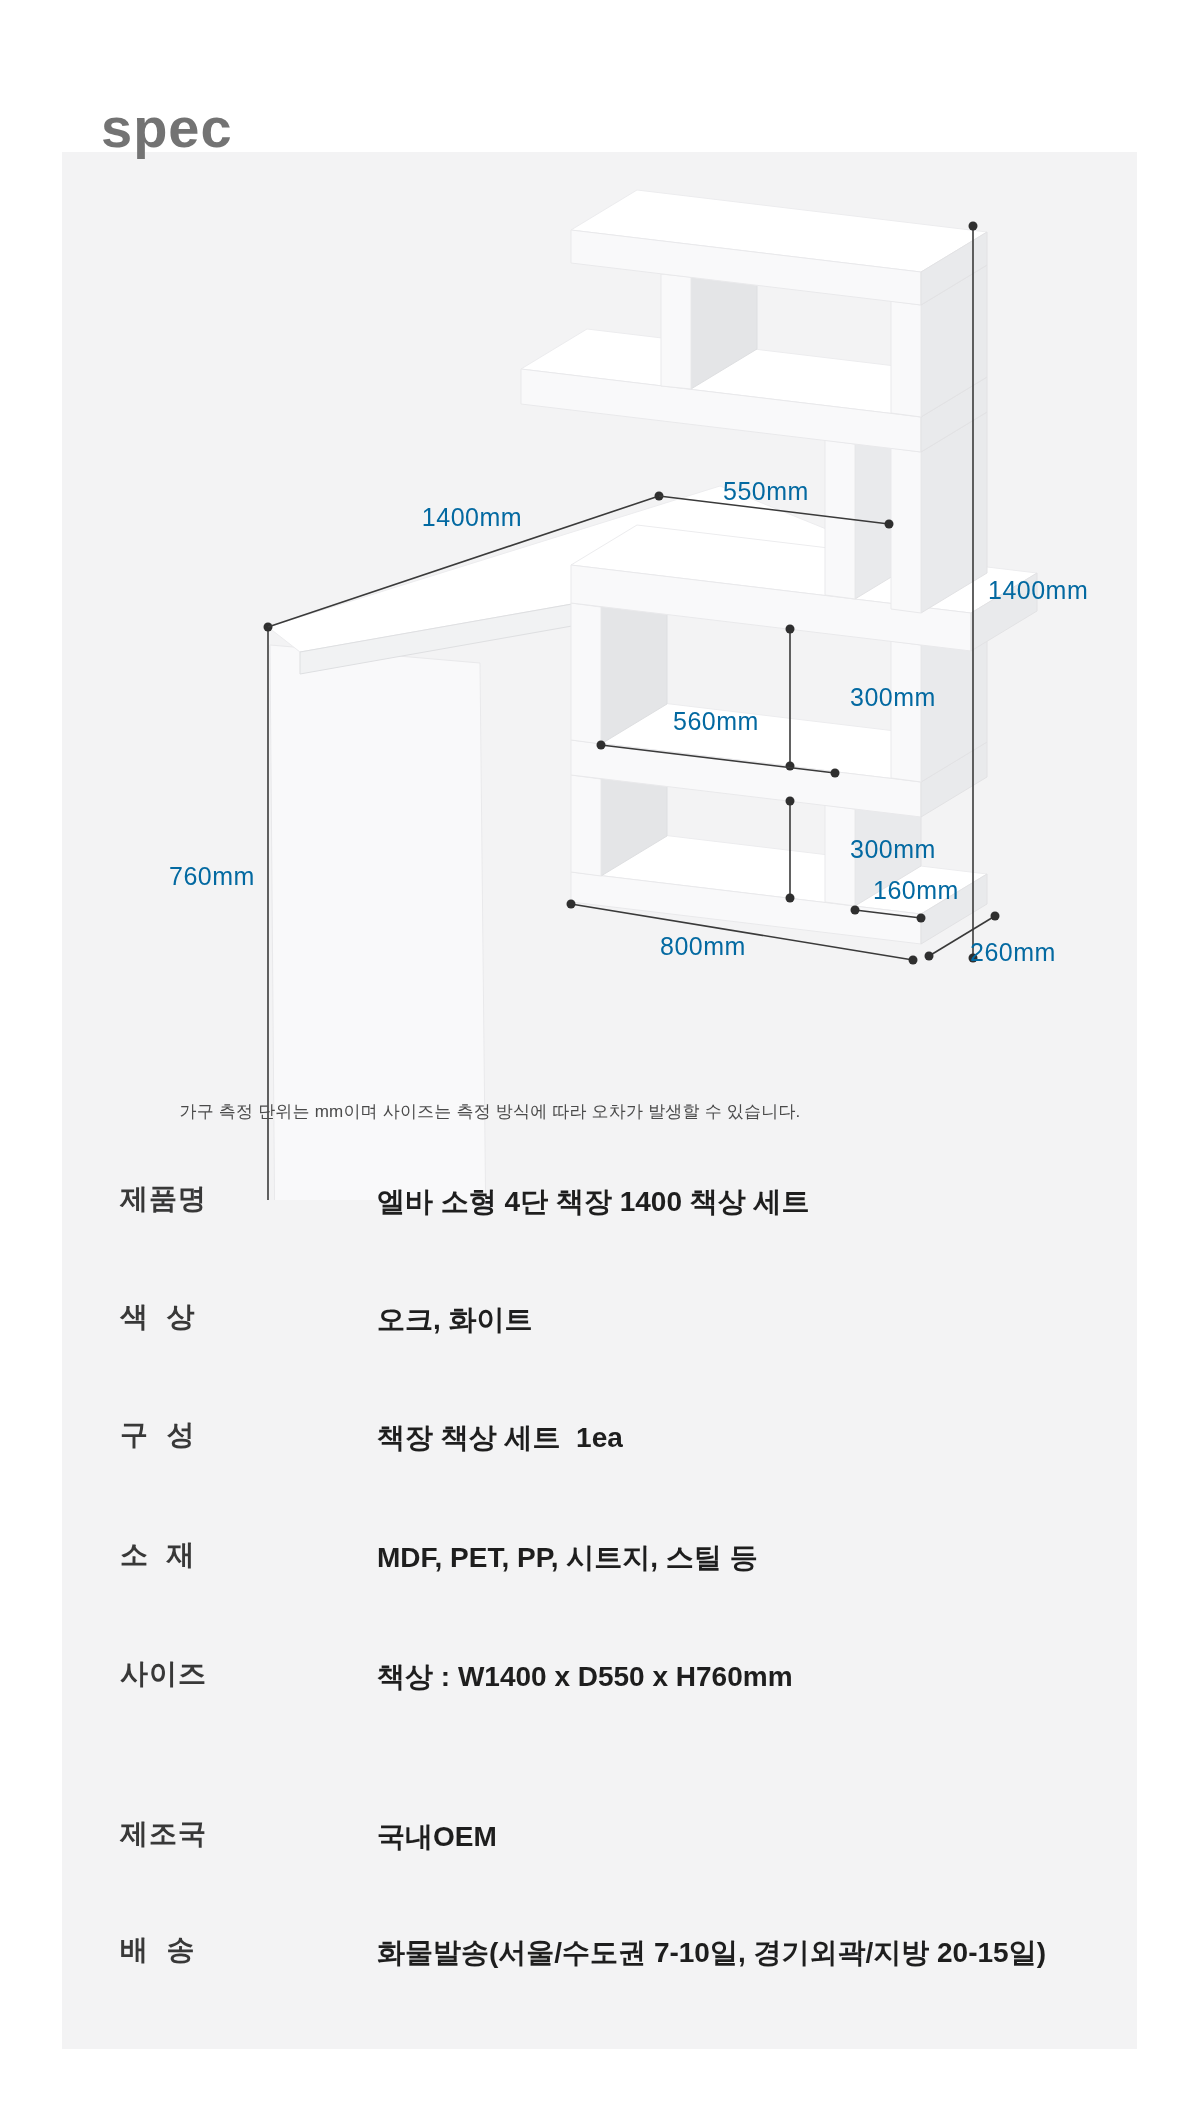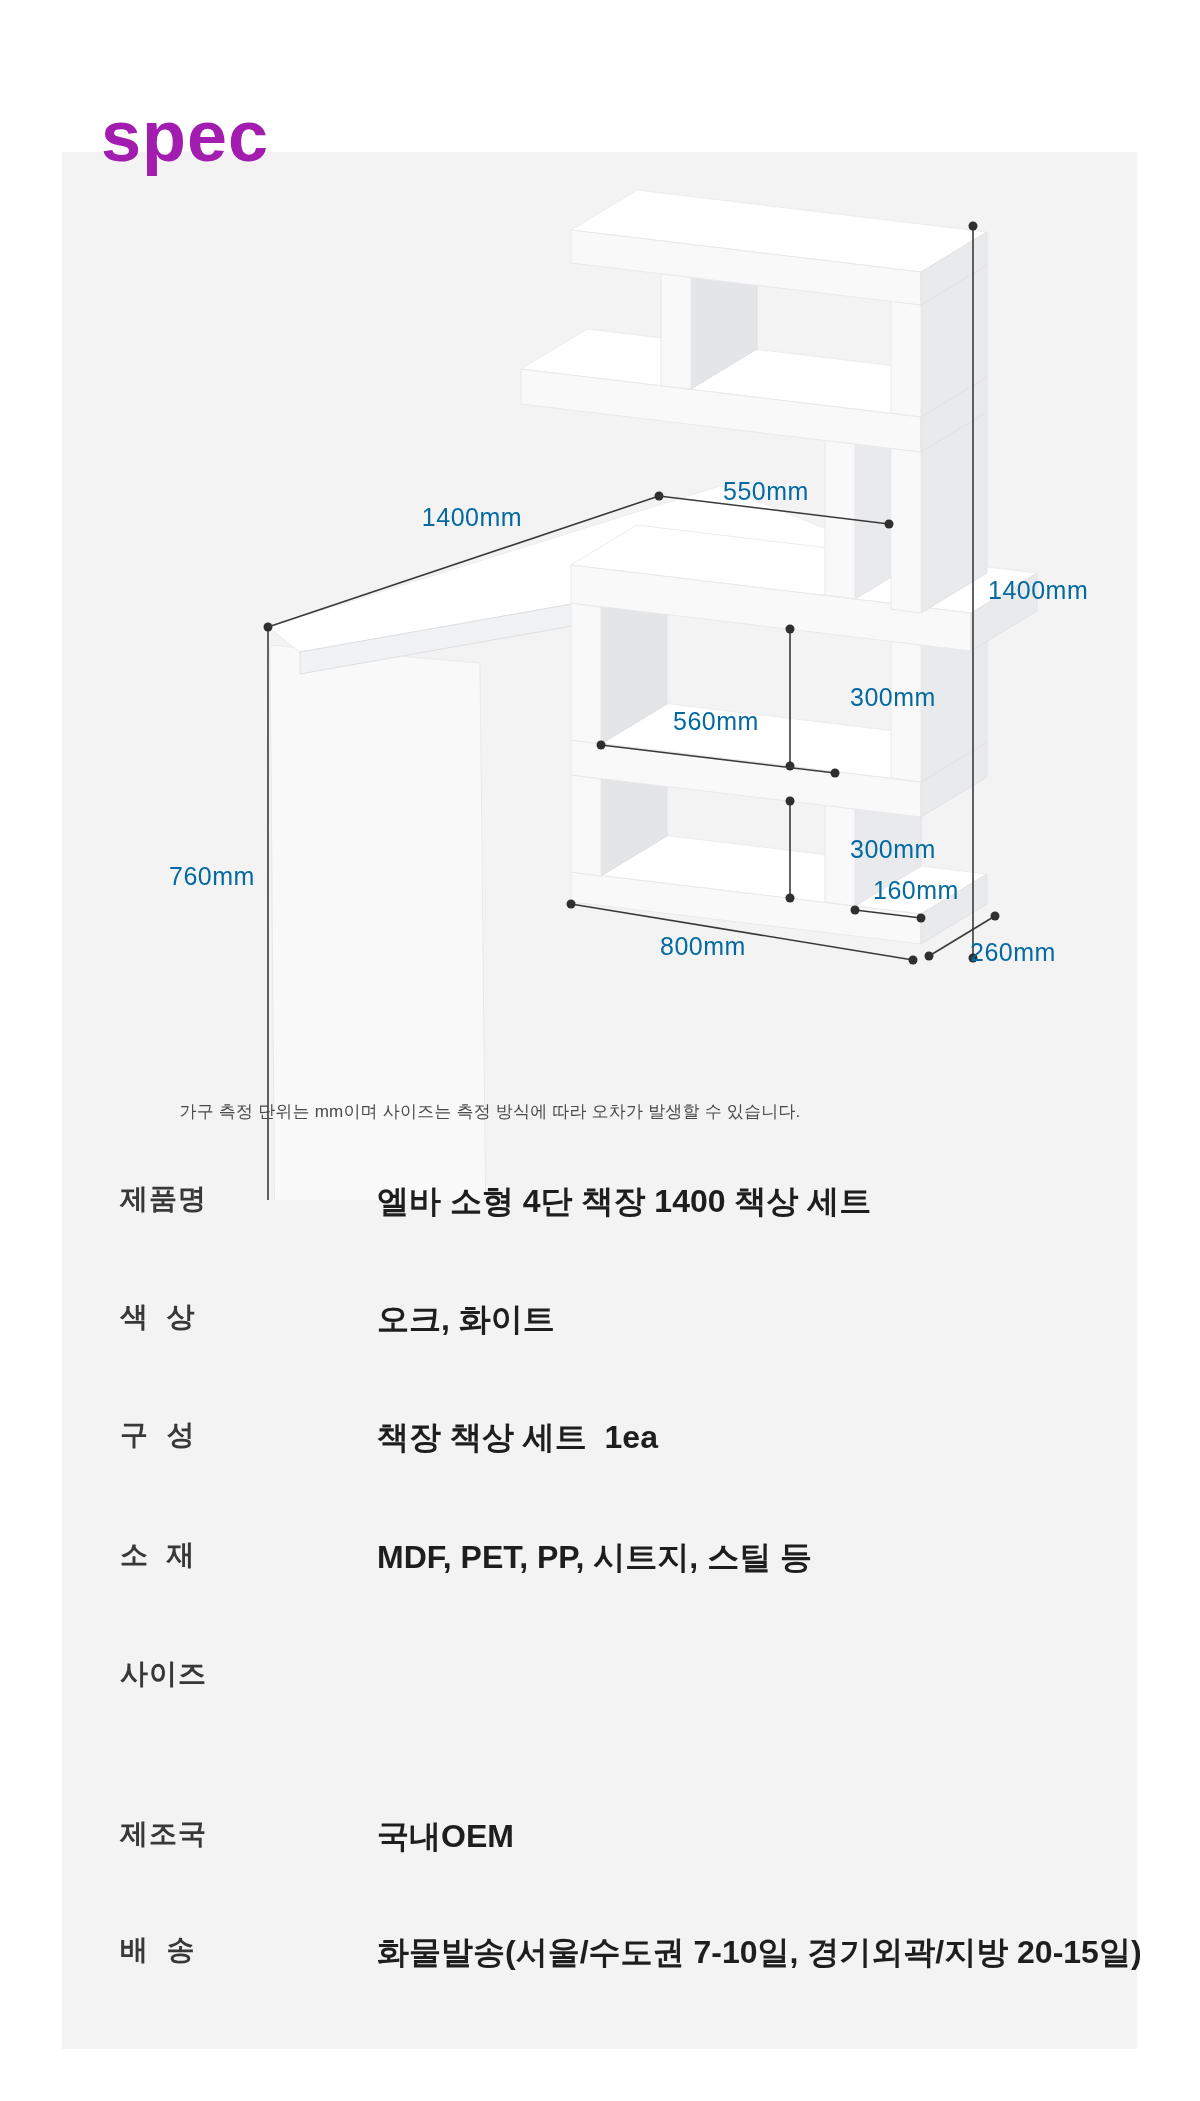--- a/index.html
+++ b/index.html
@@ -1,30 +1,30 @@
 <!DOCTYPE html>
 <html><head>
 <meta charset="utf-8">
 <style>
   html,body{margin:0;padding:0;background:#ffffff;}
   #page{position:relative;width:1200px;height:2101px;background:#ffffff;overflow:hidden;
         font-family:"Liberation Sans","DejaVu Sans",sans-serif;}
   #panel{position:absolute;left:62px;top:152px;width:1075px;height:1897px;background:#f3f3f4;}
-  #title{position:absolute;left:101px;top:100px;font-size:72px;line-height:1;font-weight:700;
-         color:#a21caf;letter-spacing:1px;}
+  #title{position:absolute;left:101px;top:100px;font-size:56px;line-height:1;font-weight:700;
+         color:#737373;letter-spacing:1px;}
   #diagram-svg{position:absolute;left:0;top:0;width:1200px;height:1200px;}
   .dim{position:absolute;font-size:25px;color:#0369a1;white-space:nowrap;letter-spacing:0.5px;
        transform:translate(-50%,-50%);}
   .dim.la{transform:translateY(-50%);}
   #note{position:absolute;left:0;top:1100px;width:980px;text-align:center;font-size:17px;
         color:#4a4a4a;letter-spacing:0.2px;}
   .spec-row{position:absolute;left:0;width:1200px;}
   .spec-label{position:absolute;left:120px;top:0;font-size:28px;color:#383838;white-space:pre;
               letter-spacing:1px;font-weight:bold;}
-  .spec-value{position:absolute;left:377px;top:0;font-size:32px;font-weight:700;color:#1e1e1e;
+  .spec-value{position:absolute;left:377px;top:0;font-size:28px;font-weight:700;color:#1e1e1e;
               white-space:pre;line-height:43px;}
   
   .f-front{fill:#f9f9fa;stroke:#e9e9eb;stroke-width:1;}
   .f-top{fill:#ffffff;stroke:#ececee;stroke-width:1;}
   .f-side{fill:#e9eaec;stroke:#e2e2e4;stroke-width:1;}
   .f-shadow{fill:#e4e5e7;stroke:#dedfe1;stroke-width:1;}
   .dline{stroke:#3a3a3a;stroke-width:1.6;fill:none;}
   .ddot{fill:#2f2f2f;}
 </style>
 </head>
@@ -144,21 +144,21 @@
   <div class="spec-row" style="top:1416px">
     <span class="spec-label">구  성</span>
     <span class="spec-value">책장 책상 세트  1ea</span>
   </div>
   <div class="spec-row" style="top:1536px">
     <span class="spec-label">소  재</span>
     <span class="spec-value">MDF, PET, PP, 시트지, 스틸 등</span>
   </div>
   <div class="spec-row" style="top:1655px">
     <span class="spec-label">사이즈</span>
-    <span class="spec-value"></span>
+    <span class="spec-value"><span style="display:block">책상 : W1400 x D550 x H760mm</span></span>
   </div>
   <div class="spec-row" style="top:1815px">
     <span class="spec-label">제조국</span>
     <span class="spec-value">국내OEM</span>
   </div>
   <div class="spec-row" style="top:1931px">
     <span class="spec-label">배  송</span>
     <span class="spec-value">화물발송(서울/수도권 7-10일, 경기외곽/지방 20-15일)</span>
   </div>
 

